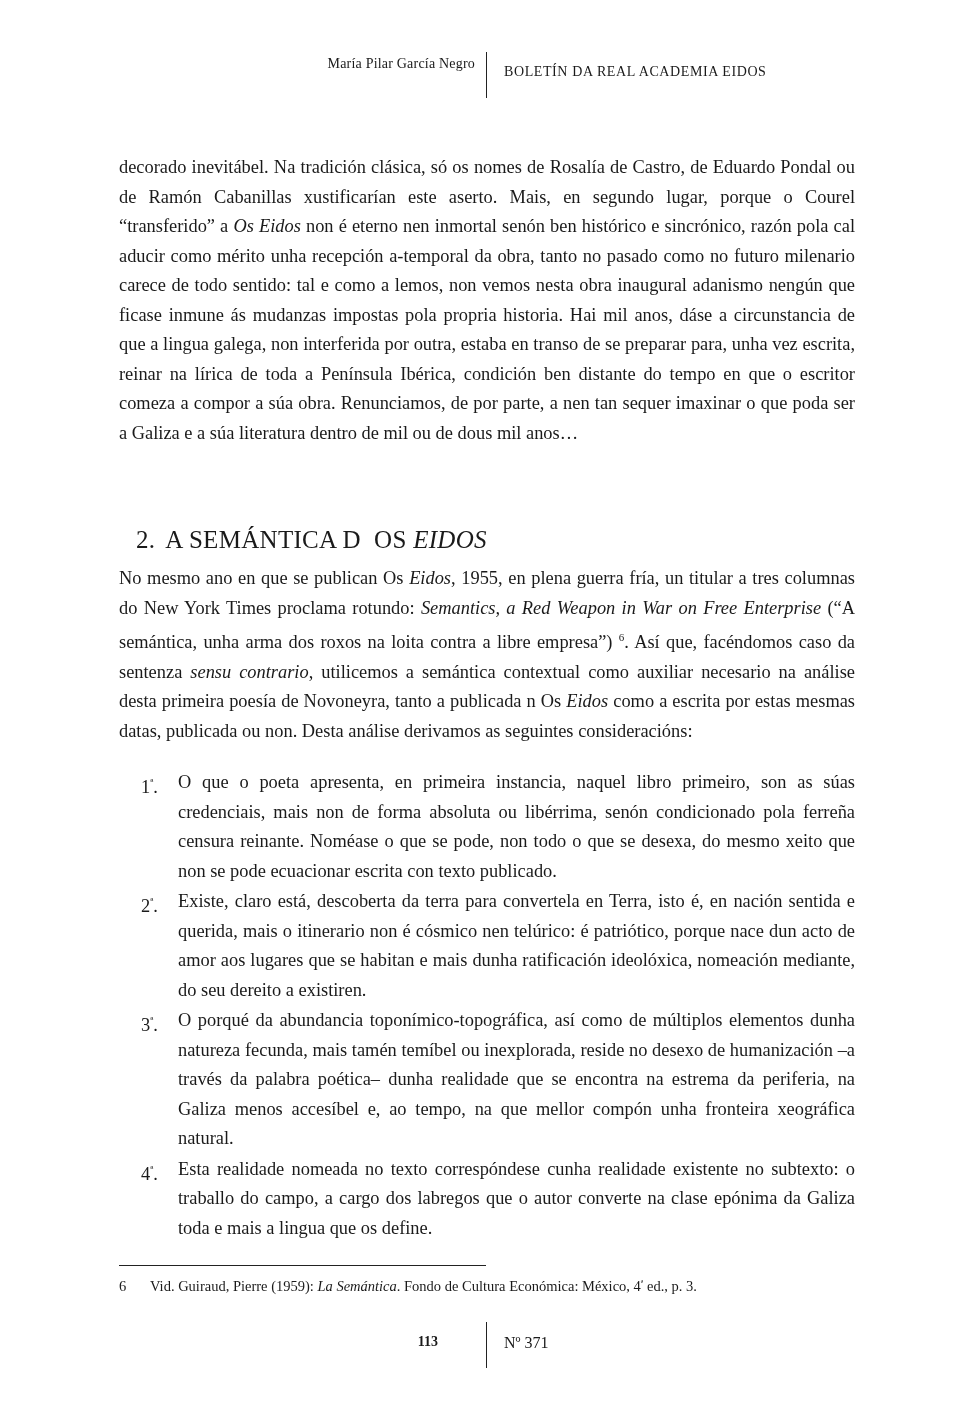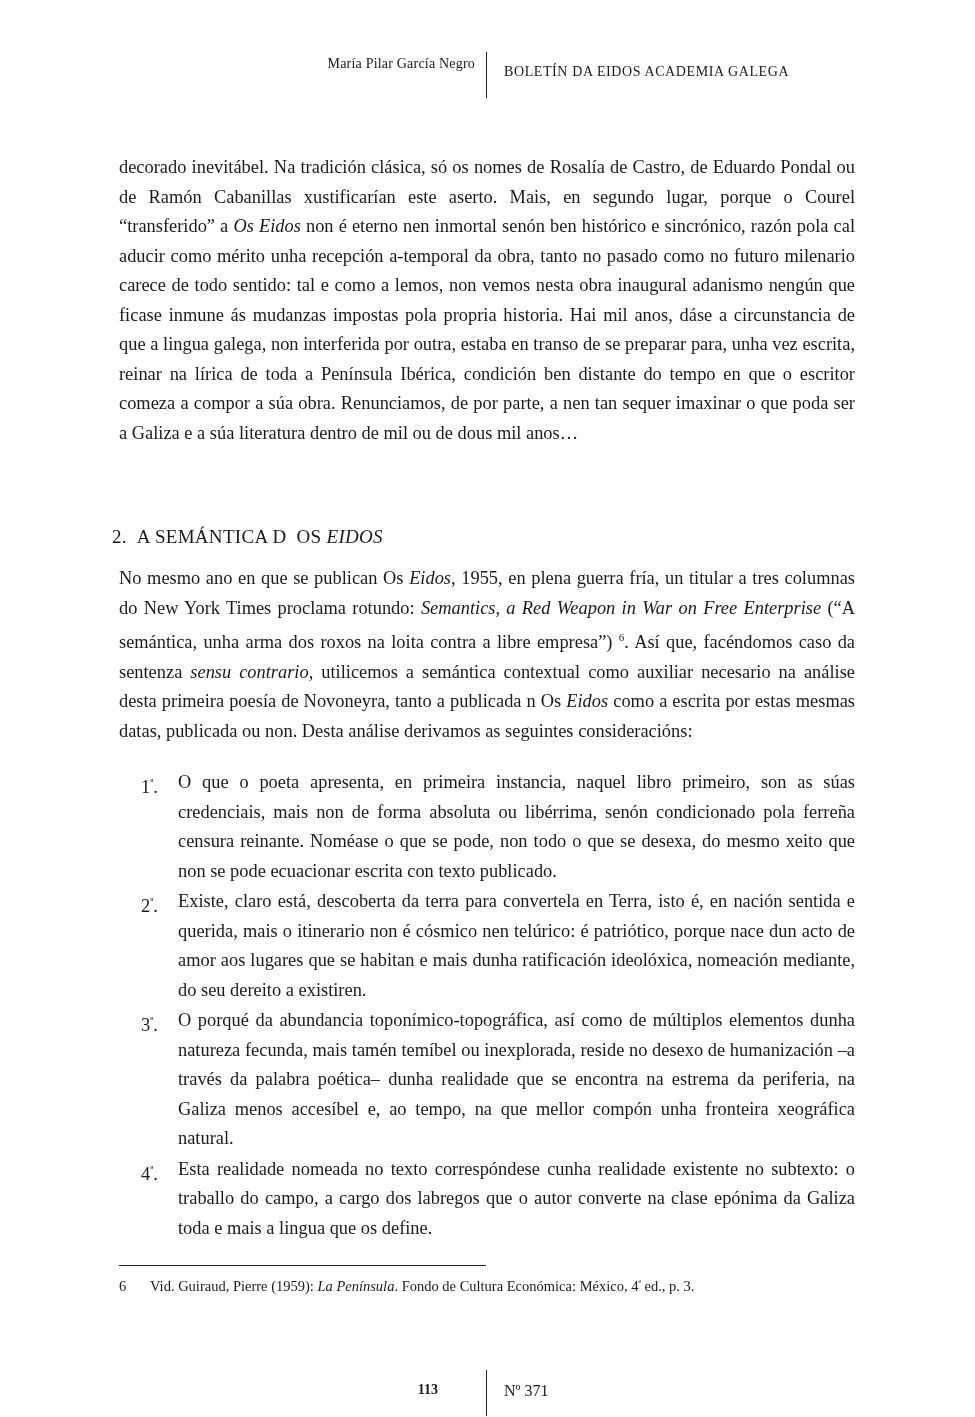--- a/index.html
+++ b/index.html
@@ -19,21 +19,21 @@
     .header .journal {
       position: absolute; left: 504px; top: 12px; font-size: 14px; letter-spacing: 0.6px; white-space: nowrap;
     }
     .body-text {
       position: absolute; left: 119px; width: 736px; font-size: 18.4px; line-height: 29.5px;
       text-align: justify;
     }
     .p1 { top: 153px; }
     .p1 p, .p2 p { margin: 0; }
     .heading {
-      position: absolute; left: 112px; top: 526px; font-size: 19px; letter-spacing: 0.3px; white-space: nowrap;
+      position: absolute; left: 136px; top: 526px; font-size: 25px; letter-spacing: 0.3px; white-space: nowrap;
     }
     .heading .num { margin-right: 10px; }
     .p2 { top: 564px; }
     .list {
       position: absolute; left: 119px; top: 768px; width: 736px; font-size: 18.4px; line-height: 29.5px;
     }
     .list-item { position: relative; padding-left: 59px; text-align: justify; margin-bottom: 1px; }
     .list-item .marker {
       position: absolute; left: 22px; top: 0; white-space: nowrap;
     }
@@ -41,38 +41,38 @@
     i { font-style: italic; }
     sup.fn { font-size: 11px; vertical-align: 7px; }
     .fn-rule {
       position: absolute; left: 119px; top: 1265px; width: 367px; height: 1px; background: #222;
     }
     .footnote {
       position: absolute; left: 119px; top: 1278px; font-size: 14.5px; white-space: nowrap;
     }
     .footnote .fn-num { display: inline-block; width: 31px; }
     .footnote sup { font-size: 9px; vertical-align: 5px; }
-    .footer { position: absolute; top: 1370px; left: 0; width: 945px; height: 46px; }
+    .footer { position: absolute; top: 1322px; left: 0; width: 945px; height: 46px; }
     .footer .page-num {
       position: absolute; right: 507px; top: 12px; font-size: 14px; font-weight: bold;
     }
     .footer .divider {
       position: absolute; left: 486px; top: 0; width: 1px; height: 46px; background: #222;
     }
     .footer .issue {
       position: absolute; left: 504px; top: 12px; font-size: 16px;
     }
   </style>
 </head>
 <body>
 
 <div class="header">
   <span class="author">María Pilar García Negro</span>
   <span class="divider"></span>
-  <span class="journal">BOLETÍN DA EIDOS ACADEMIA GALEGA</span>
+  <span class="journal">BOLETÍN DA REAL ACADEMIA EIDOS</span>
 </div>
 
 <div class="body-text p1">
   <p><span>decorado inevitábel. Na tradición clásica, só os nomes de Rosalía de Castro, de Eduardo Pondal ou de Ramón Cabanillas xustificarían este aserto. Mais, en segundo lugar, porque o Courel “transferido” a </span><i>Os Eidos</i><span> non é eterno nen inmortal senón ben histórico e sincrónico, razón pola cal aducir como mérito unha recepción a-temporal da obra, tanto no pasado como no futuro milenario carece de todo sentido: tal e como a lemos, non vemos nesta obra inaugural adanismo nengún que ficase inmune ás mudanzas impostas pola propria historia. Hai mil anos, dáse a circunstancia de que a lingua galega, non interferida por outra, estaba en transo de se preparar para, unha vez escrita, reinar na lírica de toda a Península Ibérica, condición ben distante do tempo en que o escritor comeza a compor a súa obra. Renunciamos, de por parte, a nen tan sequer imaxinar o que poda ser a Galiza e a súa literatura dentro de mil ou de dous mil anos…</span></p>
 </div>
 
 <div class="heading">
   <span class="num">2.</span><span style="white-space:pre">A SEMÁNTICA D  OS </span><i>EIDOS</i>
 </div>
 
@@ -94,20 +94,20 @@
     <span>O porqué da abundancia toponímico-topográfica, así como de múltiplos elementos dunha natureza fecunda, mais tamén temíbel ou inexplorada, reside no desexo de humanización –a través da palabra poética– dunha realidade que se encontra na estrema da periferia, na Galiza menos accesíbel e, ao tempo, na que mellor compón unha fronteira xeográfica natural.</span>
   </div>
   <div class="list-item">
     <span class="marker"><span>4</span><sup>ª</sup>.</span>
     <span>Esta realidade nomeada no texto correspóndese cunha realidade existente no subtexto: o traballo do campo, a cargo dos labregos que o autor converte na clase epónima da Galiza toda e mais a lingua que os define.</span>
   </div>
 </div>
 
 <div class="fn-rule"></div>
 <div class="footnote">
-  <span class="fn-num">6</span><span>Vid. Guiraud, Pierre (1959): </span><i>La Península</i><span>. Fondo de Cultura Económica: México, 4</span><sup>ª</sup><span> ed., p. 3.</span>
+  <span class="fn-num">6</span><span>Vid. Guiraud, Pierre (1959): </span><i>La Semántica</i><span>. Fondo de Cultura Económica: México, 4</span><sup>ª</sup><span> ed., p. 3.</span>
 </div>
 
 <div class="footer">
   <span class="page-num">113</span>
   <span class="divider"></span>
   <span class="issue">Nº 371</span>
 </div>
 
 </body></html>

